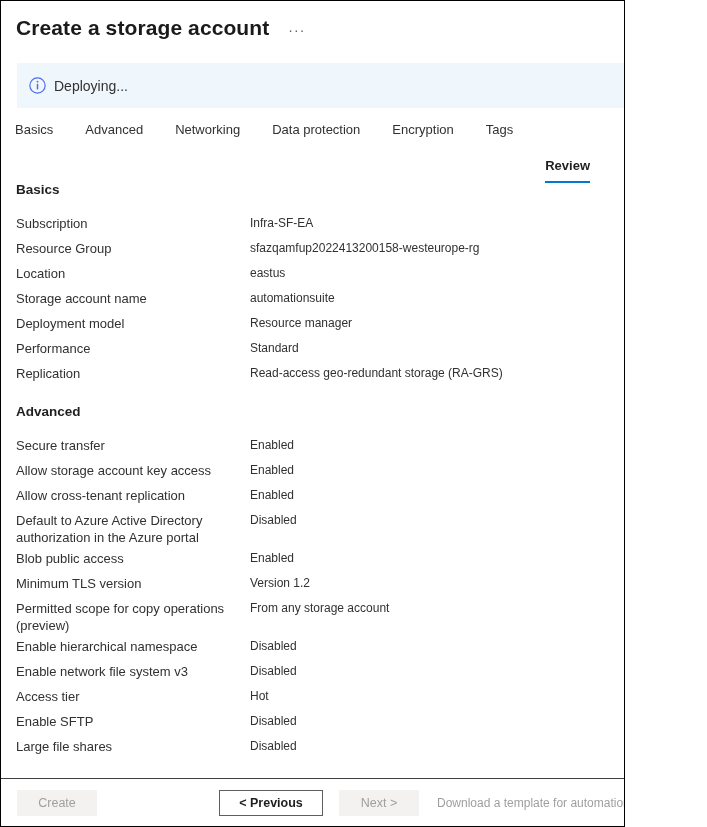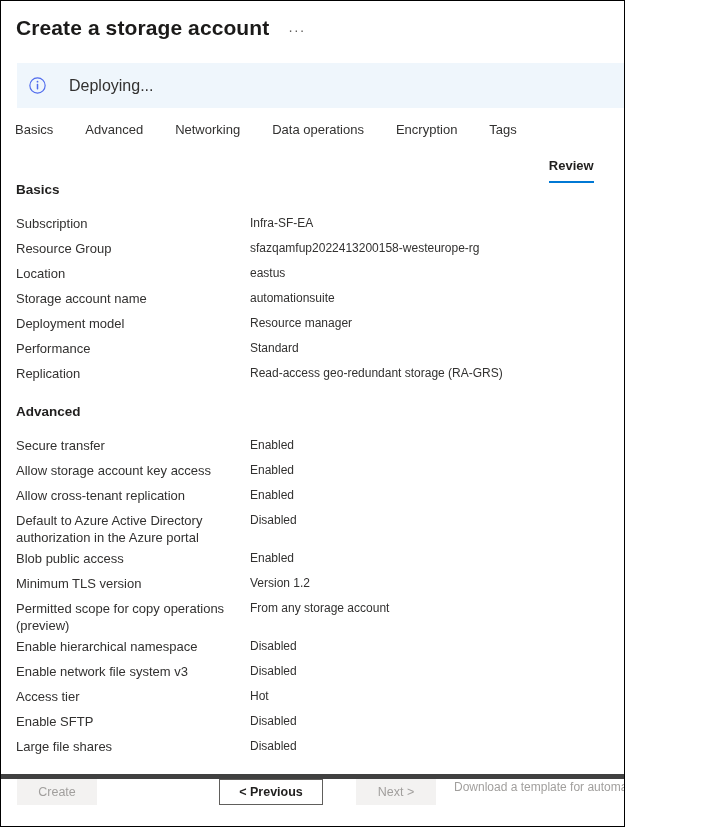--- a/index.html
+++ b/index.html
@@ -58,22 +58,22 @@
     align-items: center;
   }
   .banner-icon {
     margin-left: 12px;
     width: 17px;
     height: 17px;
     flex: 0 0 auto;
     display: block;
   }
   .banner-text {
-    margin-left: 23px;
-    font-size: 16px;
+    margin-left: 8px;
+    font-size: 14px;
     color: #323130;
     line-height: 16px;
   }
 
   
   .tabs {
     position: absolute;
     left: 14px;
     top: 120px;
     display: flex;
@@ -138,23 +138,24 @@
     padding-top: 4px;
   }
 
   
   .footer {
     position: absolute;
     left: 0;
     right: 0;
     bottom: 0;
     height: 47px;
-    border-top: 5px solid #404040;
+    border-top: 1px solid #404040;
     background: #ffffff;
     display: flex;
+    align-items: center;
   }
   .btn {
     font-family: "Liberation Sans", sans-serif;
     font-size: 12.5px;
     line-height: 16px;
     border: 1px solid transparent;
     height: 26px;
     box-sizing: border-box;
     padding: 0 14px;
     background: #f3f2f1;
@@ -169,21 +170,21 @@
   .btn-previous {
     background: #ffffff;
     color: #201f1e;
     border: 1px solid #605e5c;
     font-weight: 600;
     margin-left: 122px;
     min-width: 104px;
     cursor: pointer;
   }
   .btn-next {
-    margin-left: 33px;
+    margin-left: 16px;
     min-width: 80px;
   }
   .footer-link {
     margin-left: 18px;
     font-size: 12px;
     color: #a19f9d;
     line-height: 16px;
     cursor: default;
     white-space: nowrap;
   }
@@ -204,21 +205,21 @@
       <circle cx="8" cy="4.4" r="0.85" fill="#4f6bed"></circle>
       <rect x="7.3" y="6.4" width="1.4" height="5.3" rx="0.6" fill="#4f6bed"></rect>
     </svg>
     <div class="banner-text">Deploying...</div>
   </div>
 
   <div class="tabs">
     <div class="tab">Basics</div>
     <div class="tab">Advanced</div>
     <div class="tab">Networking</div>
-    <div class="tab">Data operations</div>
+    <div class="tab">Data protection</div>
     <div class="tab">Encryption</div>
     <div class="tab">Tags</div>
     <div class="tab selected">Review</div>
   </div>
 
   <div class="content">
 
     <div class="section-head first">Basics</div>
     <div class="kv-list">
       <div class="kv-row">

